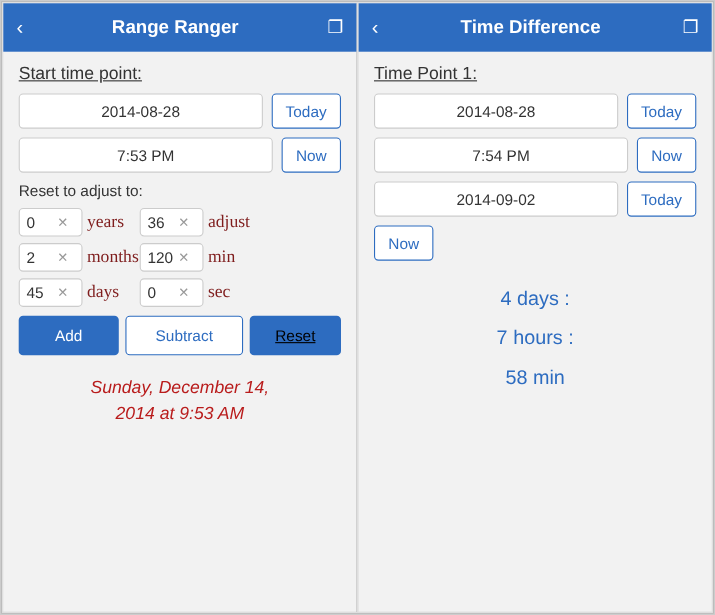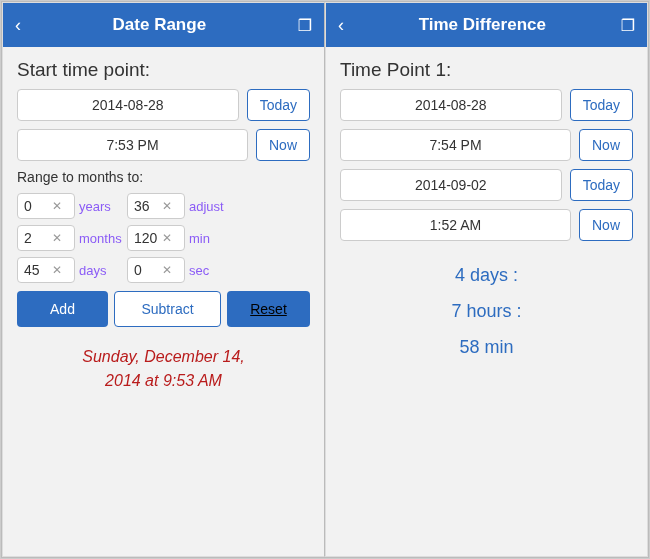--- a/index.html
+++ b/index.html
@@ -43,23 +43,24 @@
       font-size: 17px;
       font-weight: 600;
       color: white;
     }
     .panel-body {
       padding: 12px 14px;
       flex: 1;
       overflow: hidden;
     }
     .section-label {
-      font-size: 19px;
+      font-size: 16px;
       color: #333;
       margin-bottom: 8px;
+      text-decoration: underline;
     }
     .row {
       display: flex;
       gap: 8px;
       margin-bottom: 8px;
       align-items: center;
     }
     .date-input {
       flex: 1;
       background: white;
@@ -114,23 +115,24 @@
     .clear-btn {
       background: none;
       border: none;
       cursor: pointer;
       color: #999;
       font-size: 12px;
       padding: 0;
       line-height: 1;
     }
     .unit-label {
-      font-size: 13px;
-      color: #8b5cf6;
+      font-size: 16px;
+      color: #7f1d1d;
       width: 44px;
+      font-family: Liberation Serif, serif;
     }
     .action-row {
       display: flex;
       gap: 6px;
       margin-top: 8px;
     }
     .btn-add {
       background: #2d6cc0;
       color: white;
       border: none;
@@ -188,36 +190,36 @@
     }
   </style>
 </head>
 <body>
 
 <div class="container">
 
   <div class="panel">
     <div class="header">
       <span class="back-icon">‹</span>
-      <span class="header-title">Date Range</span>
+      <span class="header-title">Range Ranger</span>
       <span class="share-icon">❐</span>
     </div>
     <div class="panel-body">
       <div class="section-label">Start time point:</div>
       <div class="row">
         <div class="date-input">2014-08-28</div>
         <button class="btn-small">Today</button>
       </div>
       <div class="row">
         <div class="date-input">7:53 PM</div>
         <button class="btn-small">Now</button>
       </div>
 
       <div class="range-section">
-        <div class="range-label">Range to months to:</div>
+        <div class="range-label">Reset to adjust to:</div>
 
         <div class="range-row">
           <div class="num-input-wrap">
             <input type="text" value="0" style="">
             <button class="clear-btn">✕</button>
           </div>
           <span class="unit-label">years</span>
           <div class="num-input-wrap">
             <input type="text" value="36" style="">
             <button class="clear-btn">✕</button>
@@ -277,21 +279,20 @@
       <div class="row">
         <div class="date-input">7:54 PM</div>
         <button class="btn-small">Now</button>
       </div>
 
       <div class="row">
         <div class="date-input">2014-09-02</div>
         <button class="btn-small">Today</button>
       </div>
       <div class="row">
-        <div class="date-input">1:52 AM</div>
         <button class="btn-small">Now</button>
       </div>
 
       <div class="diff-result">
         <div>4 days :</div>
         <div>7 hours :</div>
         <div>58 min</div>
       </div>
     </div>
   </div>

